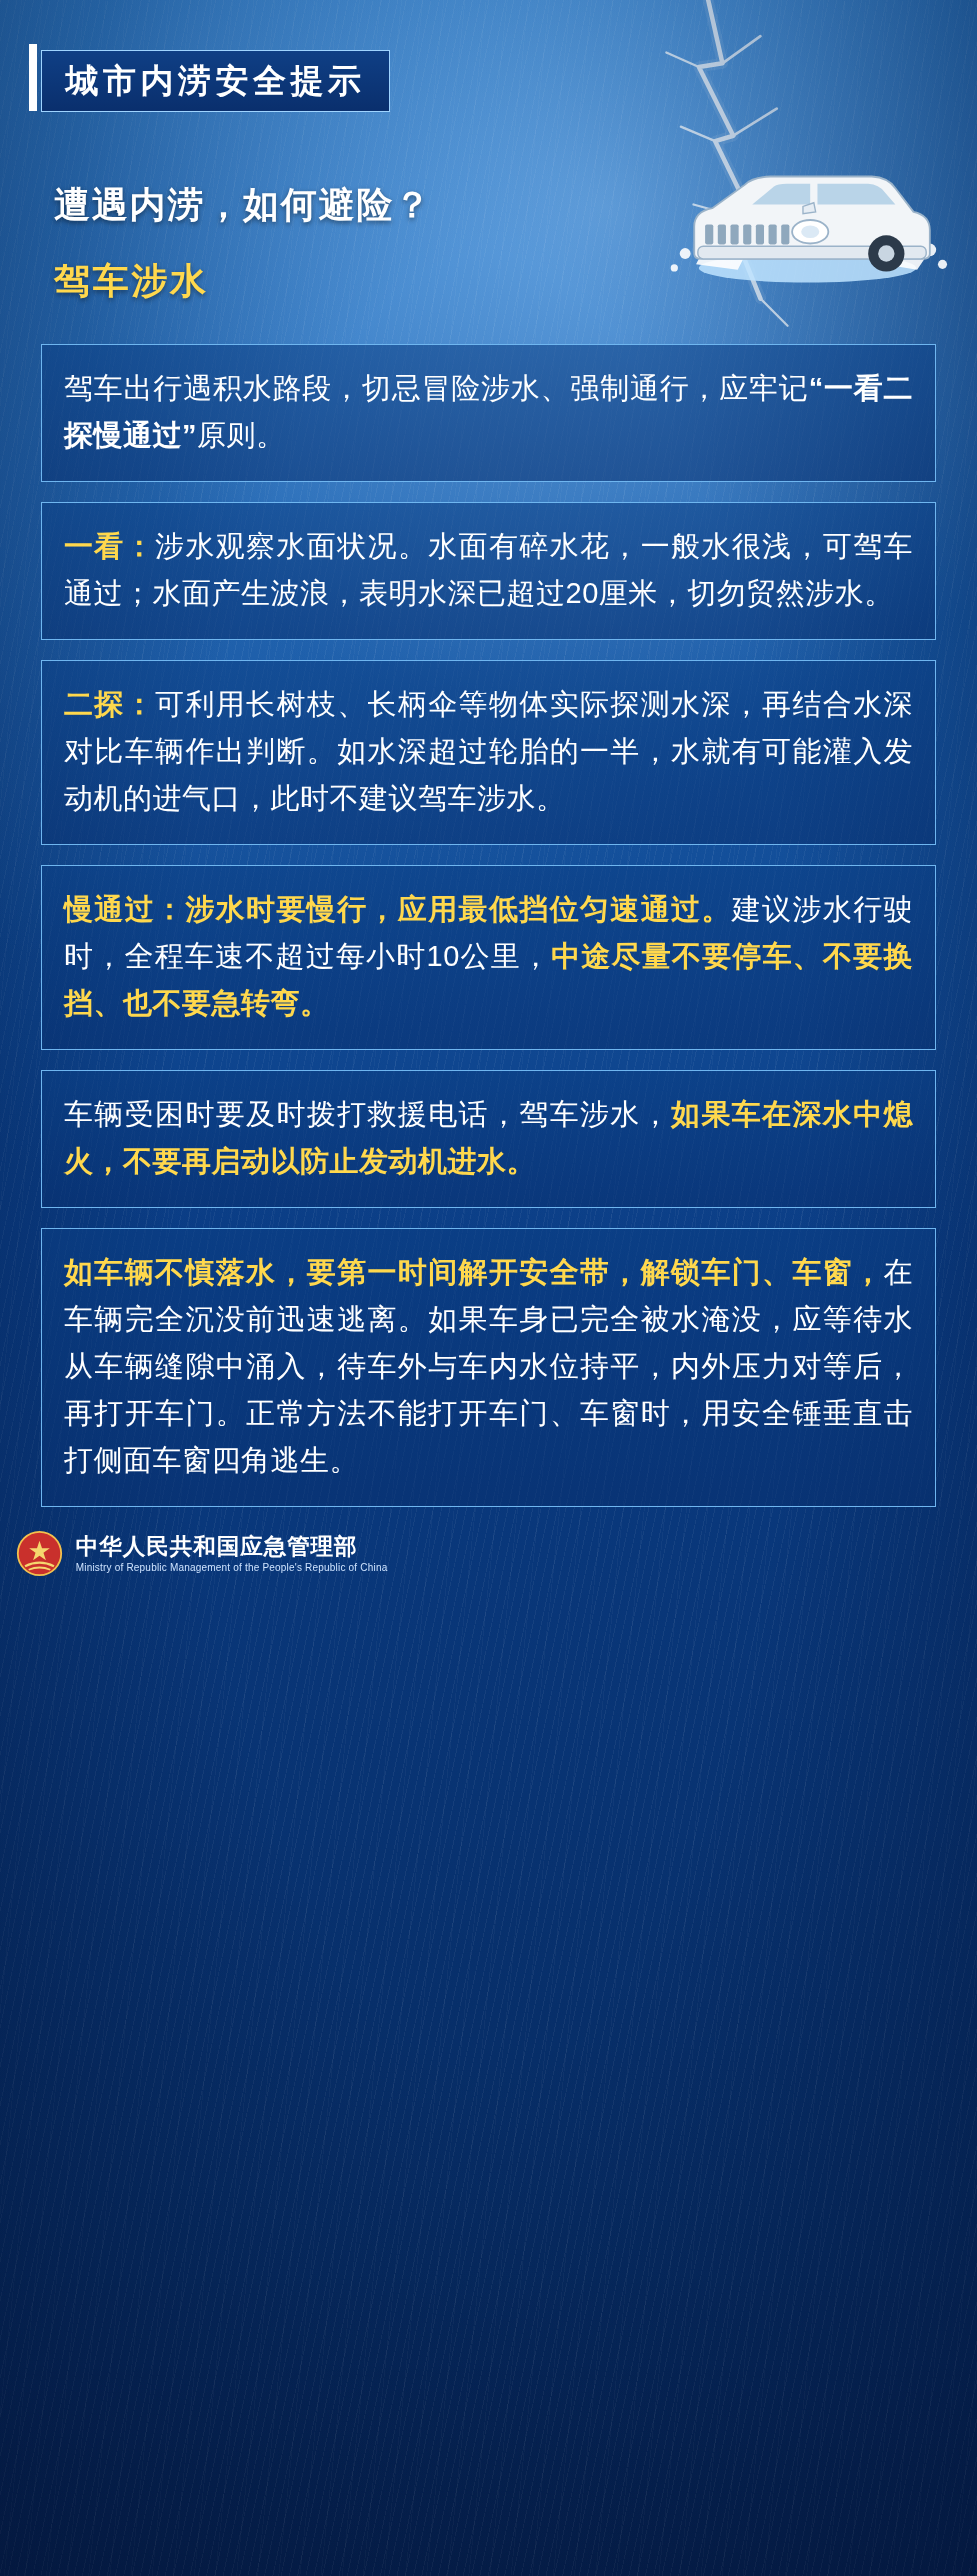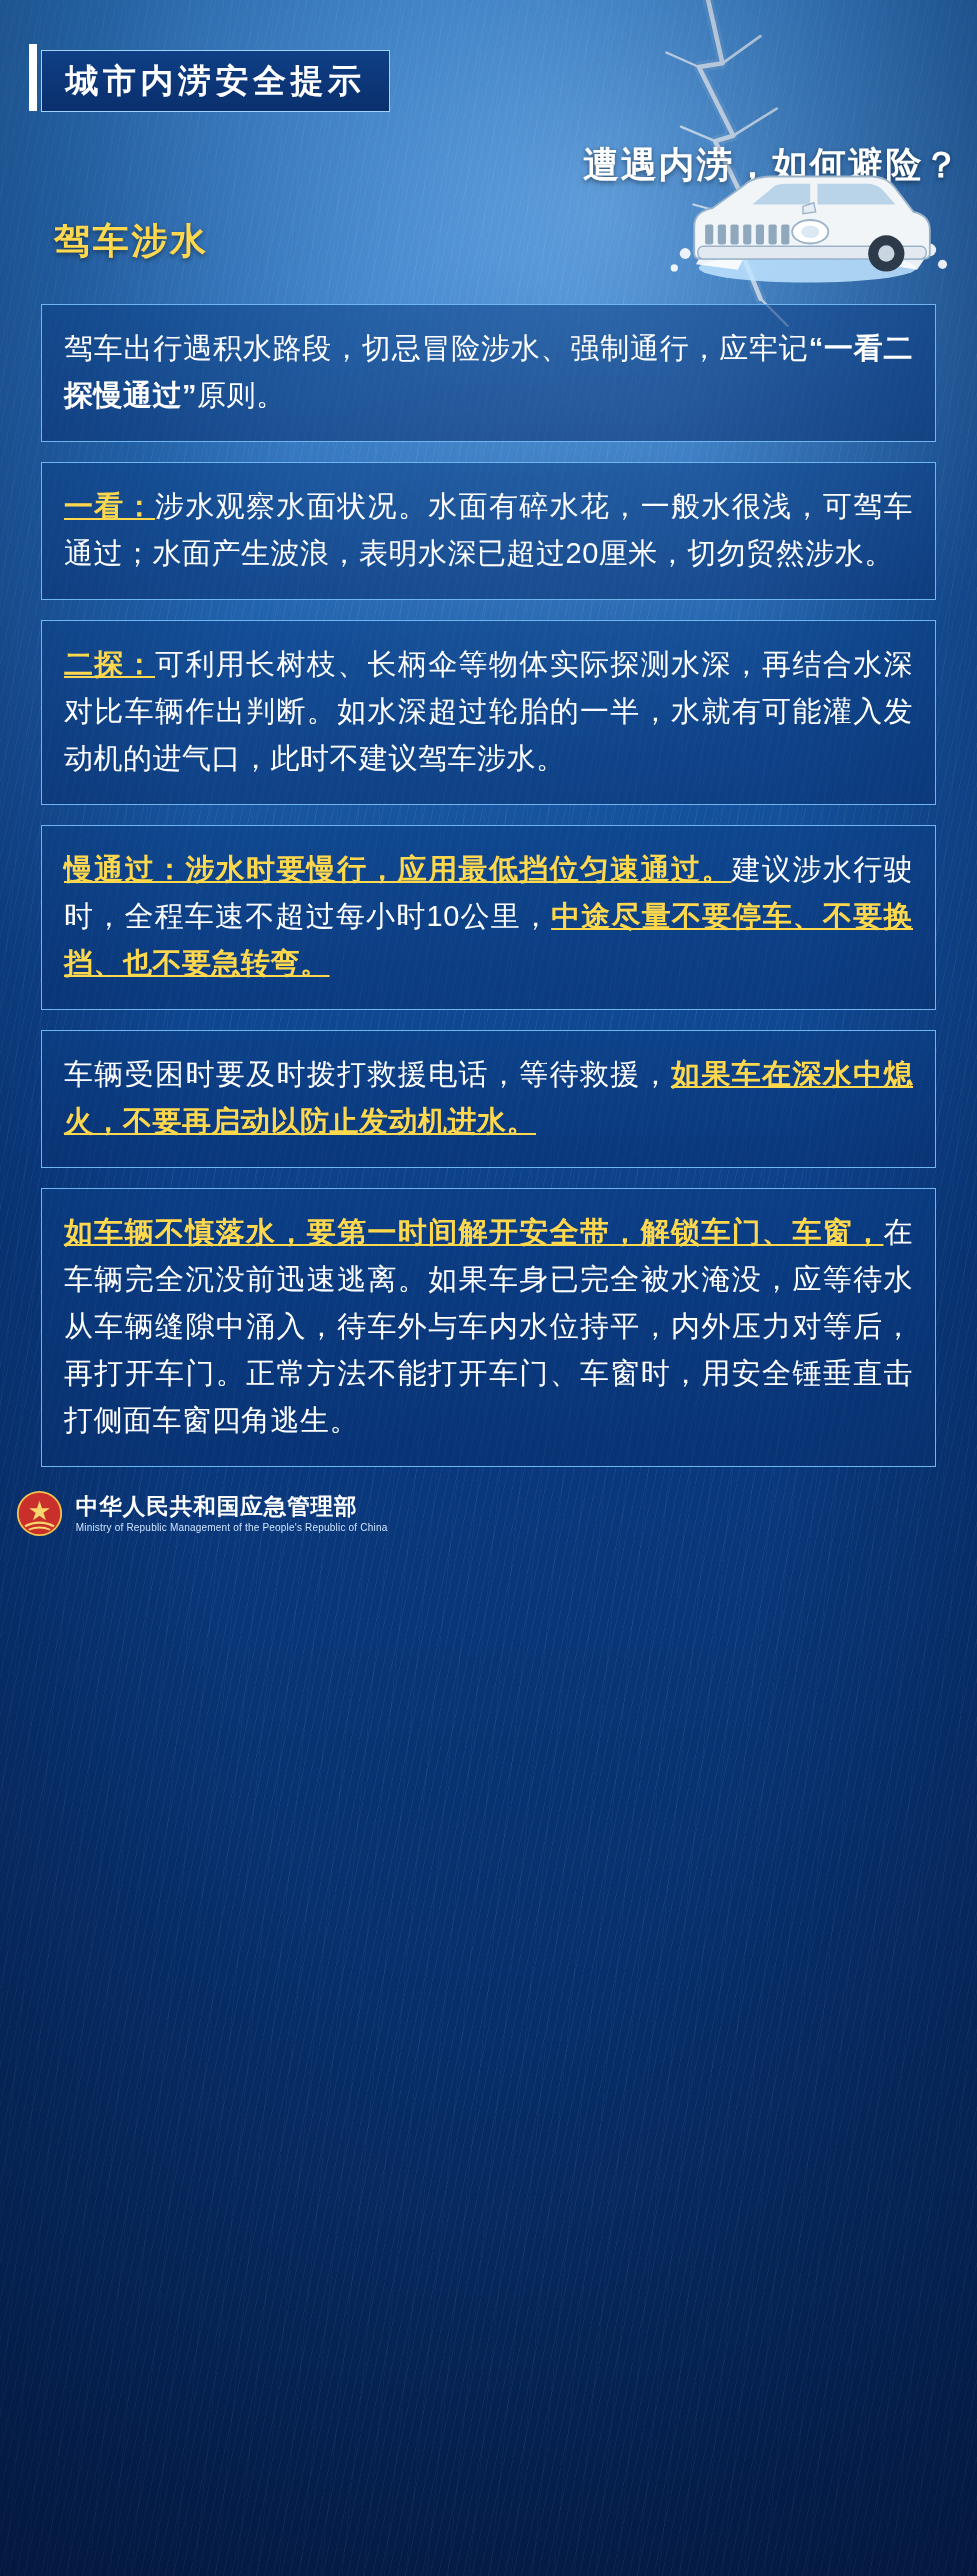--- a/index.html
+++ b/index.html
@@ -77,27 +77,26 @@
   .banner-accent {
     position: absolute;
     left: -12.7px;
     top: -7.2px;
     width: 8.1px;
     height: 67px;
     background: #ffffff;
   }
 
   .h-question {
-    margin: 29px 0 0 38px;
+    margin: 69px 0 0 38px;
     font-size: 36px;
     font-weight: bold;
     color: #ffffff;
     letter-spacing: 1.8px;
     text-shadow: 0 1.8px 5.4px rgba(0,0,0,0.45);
-    text-align: right;
   }
   .h-sub {
     margin: 27px 0 0 38px;
     font-size: 36px;
     font-weight: bold;
     color: #ffd84d;
     letter-spacing: 2.7px;
     text-shadow: 0 1.8px 5.4px rgba(0,0,0,0.45);
   }
 
@@ -122,21 +121,21 @@
     margin-bottom: 20px;
   }
   .box p {
     margin: 0;
     font-size: 29px;
     line-height: 1.62;
     color: #ffffff;
     letter-spacing: 0.5px;
     text-align: justify;
   }
-  .y { color: #ffd84d; font-weight: bold; text-decoration: underline; }
+  .y { color: #ffd84d; font-weight: bold; }
   .w-b { color: #ffffff; font-weight: bold; }
 
   
   .footer {
     margin-top: 23.5px;
     display: flex;
     align-items: center;
     justify-content: flex-start;
     gap: 12.7px;
     padding-bottom: 36px;
@@ -261,21 +260,21 @@
       </div>
 
       <div class="box">
         <p>
           <span class="y">慢通过：涉水时要慢行，应用最低挡位匀速通过。</span><span>建议涉水行驶时，全程车速不超过每小时10公里，</span><span class="y">中途尽量不要停车、不要换挡、也不要急转弯。</span>
         </p>
       </div>
 
       <div class="box">
         <p>
-          <span>车辆受困时要及时拨打救援电话，等待救援，</span><span class="y">如果车在深水中熄火，不要再启动以防止发动机进水。</span>
+          <span>车辆受困时要及时拨打救援电话，驾车涉水，</span><span class="y">如果车在深水中熄火，不要再启动以防止发动机进水。</span>
         </p>
       </div>
 
       <div class="box">
         <p>
           <span class="y">如车辆不慎落水，要第一时间解开安全带，解锁车门、车窗，</span><span>在车辆完全沉没前迅速逃离。如果车身已完全被水淹没，应等待水从车辆缝隙中涌入，待车外与车内水位持平，内外压力对等后，再打开车门。正常方法不能打开车门、车窗时，用安全锤垂直击打侧面车窗四角逃生。</span>
         </p>
       </div>
 
     </div>

